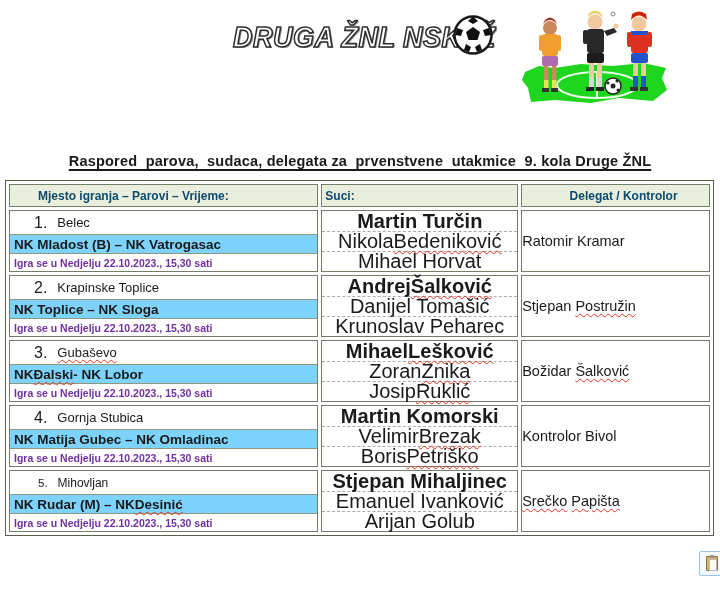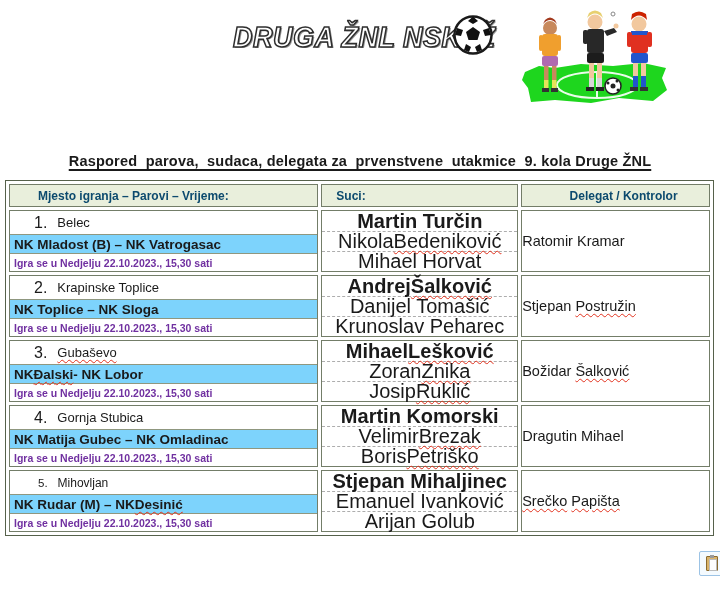--- a/index.html
+++ b/index.html
@@ -35,21 +35,21 @@
     border:1.5px solid #56614b; background:#ffffff;
     table-layout:fixed;
   }
   col.c1 { width:308px; } col.c2 { width:196px; } col.c3 { width:188px; }
   th, td { border:1px solid #737d68; padding:0; vertical-align:top; background:#fff; }
   th.hdr {
     background:#e9efdc; height:23px; vertical-align:middle;
     color:#0c4a6e; font-size:12px; font-weight:bold; text-align:left;
   }
   th.hdr.pad1 { padding-left:28px; }
-  th.hdr.pad2 { padding-left:14px; }
+  th.hdr.pad2 { padding-left:3px; }
   th.hdr.center { text-align:center; padding-left:16px; }
 
   
   .venue-row { height:23px; display:flex; align-items:center; padding-left:24px; }
   .venue-num  { font-size:16px; margin-right:10px; }
   .venue-name { font-size:13px; }
   tr.small-num .venue-num  { font-size:11.5px; margin-left:4px; }
   tr.small-num .venue-name { font-size:12px; }
   .match-row {
     height:20px; display:flex; align-items:center; padding-left:4px;
@@ -243,21 +243,21 @@
         </div>
         <div class="match-row">NK Matija Gubec – NK Omladinac</div>
         <div class="time-row">Igra se u Nedjelju 22.10.2023., 15,30 sati</div>
       </td>
       <td>
         <div class="ref-row chief">Martin Komorski</div>
         <div class="ref-row">Velimir <span class="sp">Brezak</span></div>
         <div class="ref-row">Boris <span class="sp">Petriško</span></div>
       </td>
       <td class="delegate-cell">
-        <div class="delegate-name">Dragutin Mihael</div>
+        <div class="delegate-name">Kontrolor Bivol</div>
       </td>
     </tr>
 
     <tr class="small-num">
       <td>
         <div class="venue-row">
           <span class="venue-num">5.</span>
           <span class="venue-name">Mihovljan</span>
         </div>
         <div class="match-row">NK Rudar (M) – NK <span class="sp">Desinić</span></div>

